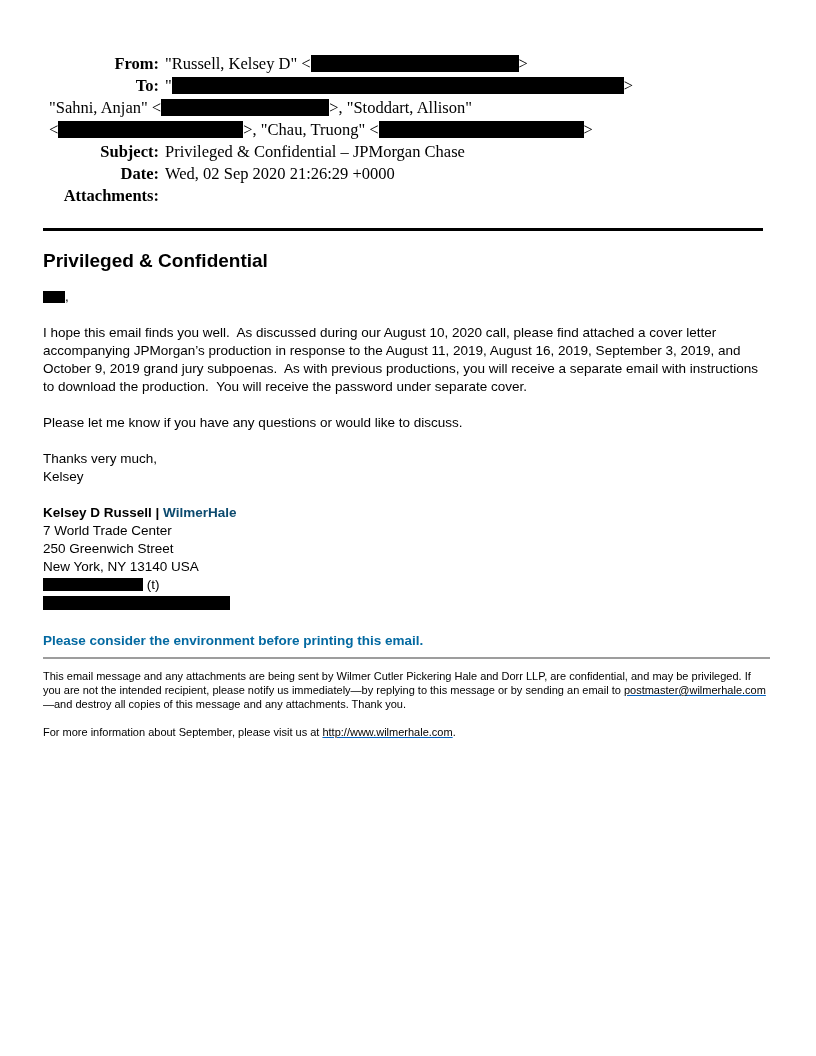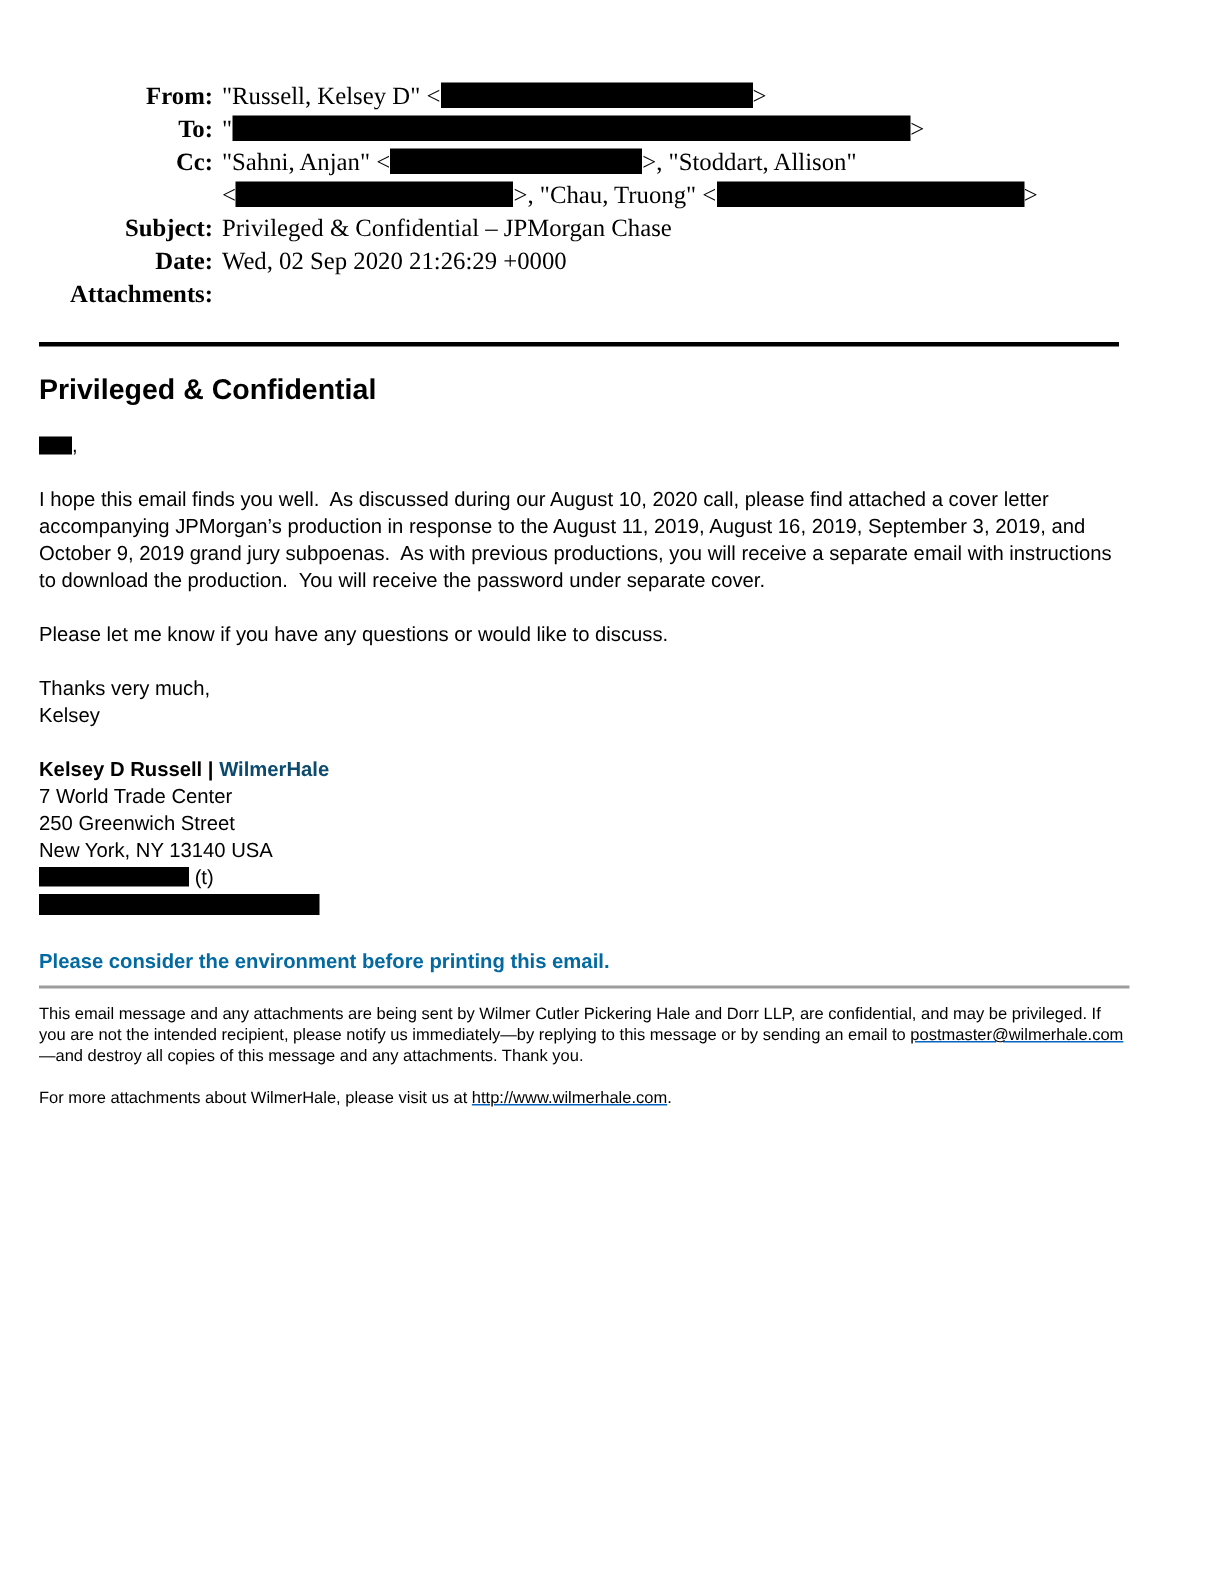--- a/index.html
+++ b/index.html
@@ -3,21 +3,21 @@
 <meta charset="utf-8">
 <style>
   html, body { margin:0; padding:0; background:#ffffff; }
   body {
     width:816px; height:1056px;
     font-family:"Liberation Sans","DejaVu Sans",sans-serif;
     color:#000000;
     position:relative;
     overflow:hidden;
   }
-  .page { box-sizing:border-box; width:764px; padding:53px 43px 0 26px; }
+  .page { box-sizing:border-box; width:764px; padding:53px 43px 0 43px; }
 
   
   .email-header {
     font-family:"Liberation Serif","DejaVu Serif",serif;
     font-size:16.5px; line-height:22px;
   }
   .header-row { display:flex; }
   .header-label { flex:0 0 116px; width:116px; text-align:right; font-weight:bold; white-space:nowrap; }
   .header-value { margin-left:6px; flex:1; }
 
@@ -58,21 +58,20 @@
   <div class="email-header">
       <div class="header-row">
         <div class="header-label">From:</div>
         <div class="header-value"><span>"Russell, Kelsey D" &lt;</span><span class="redact hdr" style="width: 208px;"></span><span>&gt;</span></div>
       </div>
       <div class="header-row">
         <div class="header-label">To:</div>
         <div class="header-value"><span>"</span><span class="redact hdr" style="width: 452px;"></span><span>&gt;</span></div>
       </div>
       <div class="header-row">
-        <div class="header-label">Cc:</div>
         <div class="header-value"><span>"Sahni, Anjan" &lt;</span><span class="redact hdr" style="width: 168px;"></span><span>&gt;, "Stoddart, Allison"</span><br><span>&lt;</span><span class="redact hdr" style="width: 185px;"></span><span>&gt;, "Chau, Truong" &lt;</span><span class="redact hdr" style="width: 205px;"></span><span>&gt;</span></div>
       </div>
       <div class="header-row">
         <div class="header-label">Subject:</div>
         <div class="header-value"><span>Privileged &amp; Confidential – JPMorgan Chase</span></div>
       </div>
       <div class="header-row">
         <div class="header-label">Date:</div>
         <div class="header-value"><span>Wed, 02 Sep 2020 21:26:29 +0000</span></div>
       </div>
@@ -103,16 +102,16 @@
       <div class="sig-line"><span class="redact sig" style="width:100px"></span><span> (t)</span></div>
       <div class="sig-line"><span class="redact sig-wide" style="width:187px"></span></div>
     </div>
 
     <div class="env-note" id="env-note" style="color: #0369a1;">Please consider the environment before printing this email.</div>
 
     <div class="thin-rule"></div>
 
     <p class="disclaimer"><span>This email message and any attachments are being sent by Wilmer Cutler Pickering Hale and Dorr LLP, are confidential, and may be privileged. If you are not the intended recipient, please notify us immediately—by replying to this message or by sending an email to </span><a class="doc-link">postmaster@wilmerhale.com</a><span>—and destroy all copies of this message and any attachments. Thank you.</span></p>
 
-    <p class="more-info"><span>For more attachments about WilmerHale, please visit us at </span><a class="doc-link">http://www.wilmerhale.com</a><span>.</span></p>
+    <p class="more-info"><span>For more information about September, please visit us at </span><a class="doc-link">http://www.wilmerhale.com</a><span>.</span></p>
 
   </div>
 </div>
 
 </body></html>

